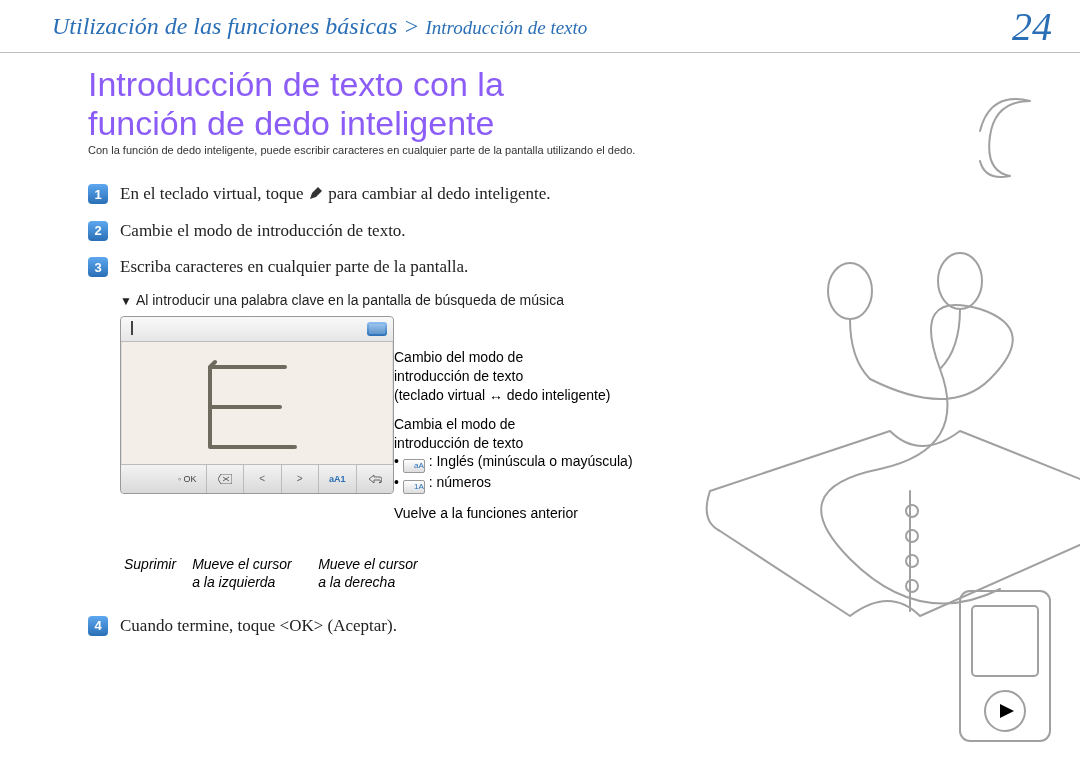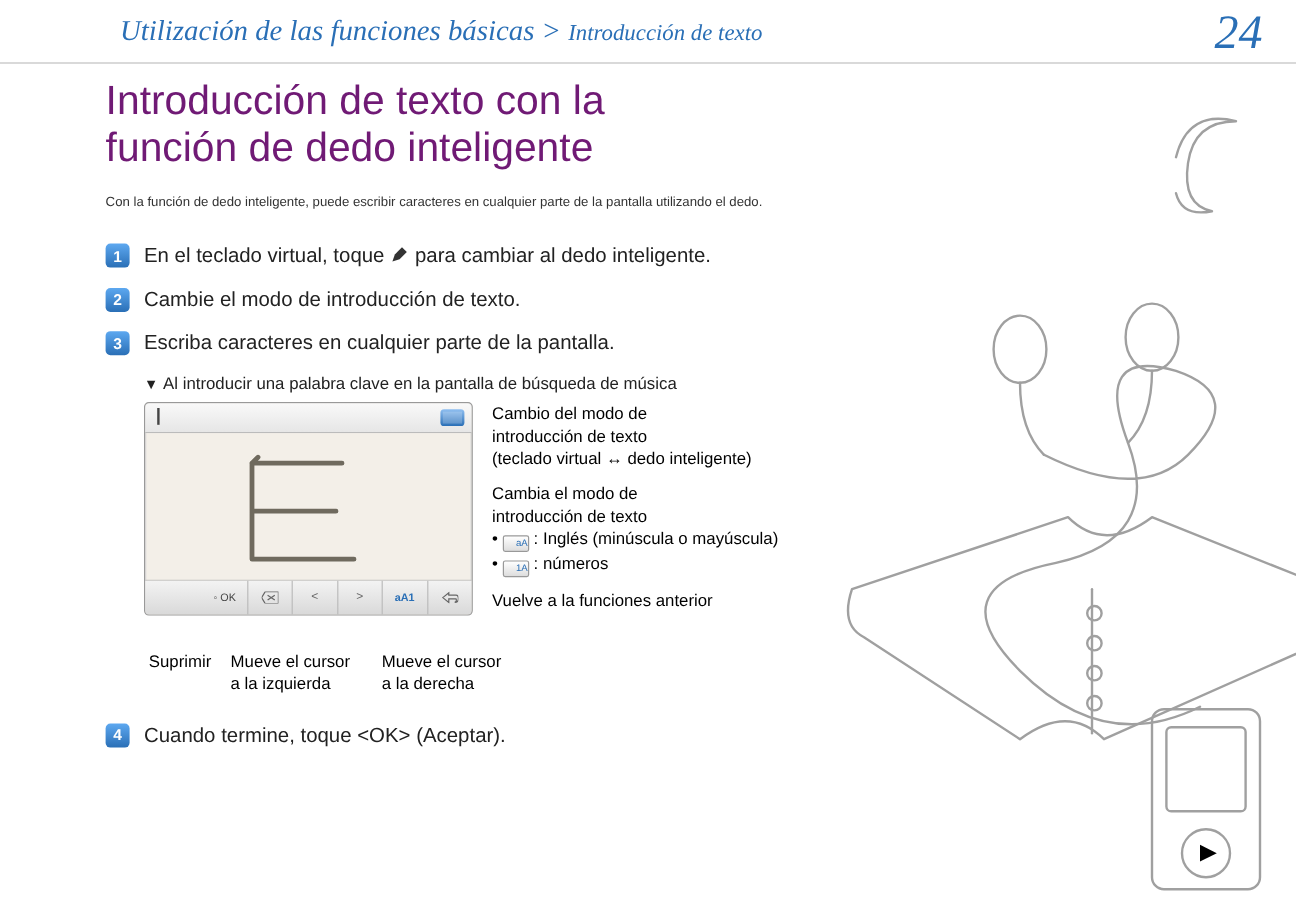--- a/index.html
+++ b/index.html
@@ -15,21 +15,21 @@
   .page {
     width: 1080px;
     height: 762px;
     position: relative;
   }
   .header {
     height: 52px;
     border-bottom: 1px solid #c0c0c0;
     display: flex;
     align-items: center;
-    padding: 0 28px 0 100px;
+    padding: 0 28px 0 52px;
     justify-content: space-between;
   }
   .breadcrumb {
     font-family: Georgia, 'Times New Roman', serif;
     color: #2a6fb6;
     font-size: 24px;
     font-style: italic;
   }
   .breadcrumb .sub {
     font-size: 19px;
@@ -38,25 +38,25 @@
     font-family: Georgia, 'Times New Roman', serif;
     color: #2a6fb6;
     font-size: 40px;
     font-style: italic;
   }
   .content {
     padding: 12px 0 0 88px;
     width: 570px;
   }
   .title {
-    color: #701a75;
+    color: #8b5cf6;
     font-size: 34px;
     font-weight: 400;
     line-height: 1.15;
-    margin: 0 0 19px 0;
+    margin: 0 0 0 0;
   }
   .intro {
     font-size: 11px;
     color: #333;
     margin: 0 0 24px 0;
     line-height: 1.35;
   }
   .steps { }
   .step {
     display: flex;
@@ -75,20 +75,21 @@
     font-weight: bold;
     border-radius: 4px;
     margin-right: 12px;
     flex: 0 0 20px;
     margin-top: 2px;
   }
   .step-text {
     font-size: 17px;
     color: #222;
     line-height: 1.45;
+    font-family: Liberation Serif, serif;
   }
   .pencil-icon {
     display: inline-block;
     width: 16px;
     height: 16px;
     vertical-align: -2px;
   }
   .sub-note {
     margin-left: 32px;
     font-size: 14px;
@@ -166,22 +167,22 @@
     justify-content: center;
     font-size: 10px;
     color: #555;
   }
   .vs-btn:last-child { border-right: none; }
   .vs-btn svg { display:block; }
 
   .callouts-right {
     font-size: 14px;
     line-height: 1.35;
-    padding-left: 16px;
-    position: relative;
+    position: relative;
+    margin-top: 32px;
   }
   .callout-group { margin-bottom: 10px; position: relative;}
   .small-icon-box {
     display:inline-block;
     width:20px; height:12px;
     border:1px solid #999;
     background:linear-gradient(#fff,#ddd);
     vertical-align:-2px;
     border-radius:2px;
     font-size:8px;
@@ -189,21 +190,21 @@
     text-align:right;
     color:#2a6fb6;
   }
   .callouts-below {
     display: flex;
     font-size: 14px;
     margin-left: 36px;
     margin-top: 8px;
     gap: 16px;
   }
-  .callouts-below .cb { max-width: 110px; line-height:1.3; position:relative; }
+  .callouts-below .cb { max-width: 110px; line-height:1.3; position:relative;font-style:italic; }
 
   
   .decor {
     position: absolute;
     right: 0;
     top: 60px;
     bottom: 0;
     width: 420px;
     pointer-events: none;
   }

